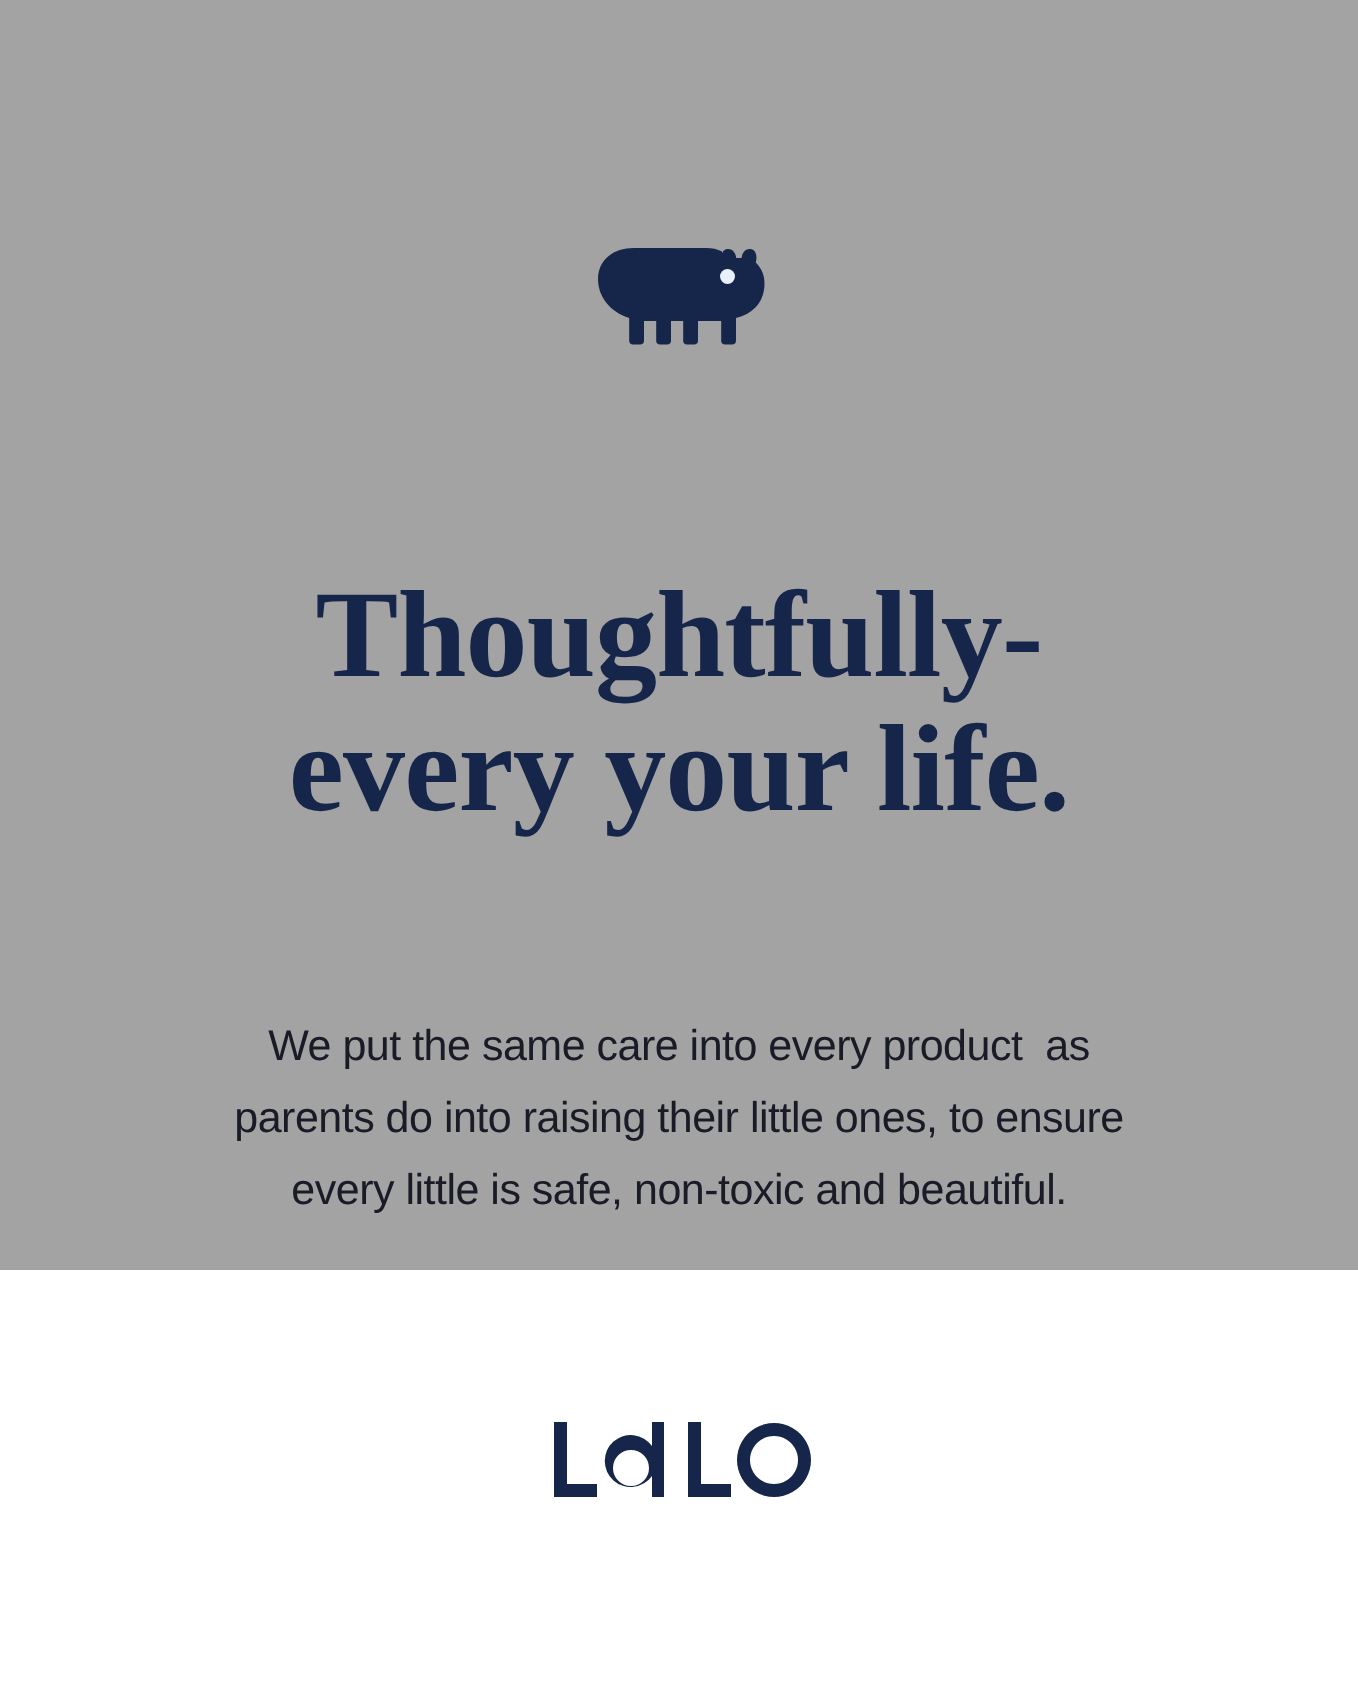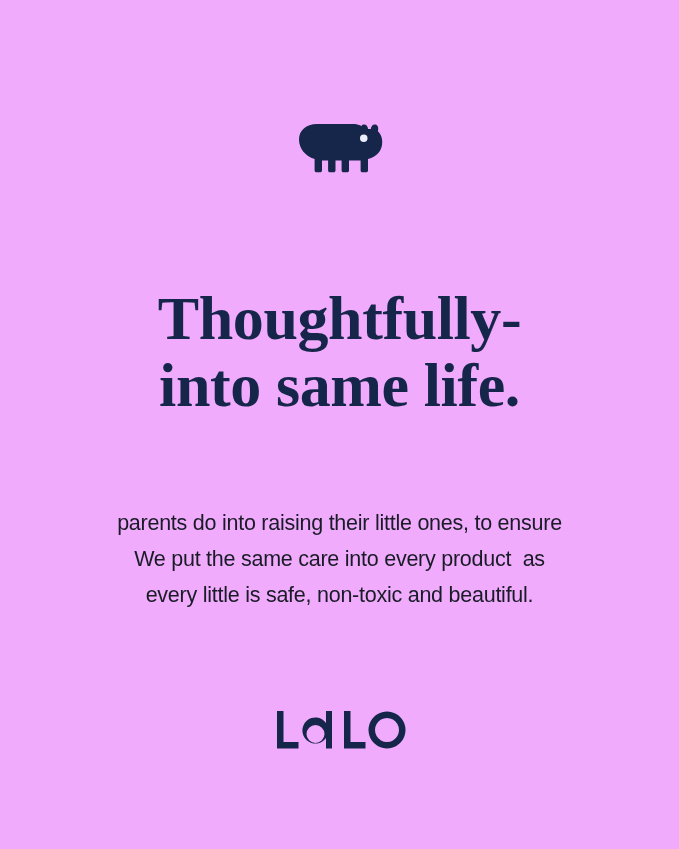--- a/index.html
+++ b/index.html
@@ -9,22 +9,22 @@
   body {
     width: 679px;
     height: 849px;
     overflow: hidden;
     font-family: "Liberation Sans", sans-serif;
   }
 
   #card {
     position: relative;
     width: 679px;
-    height: 849px;
-    background: #f0abfc;
+    height: 635px;
+    background: #a3a3a3;
     box-sizing: border-box;
     display: flex;
     flex-direction: column;
     align-items: center;
   }
 
   
   #brand-mark {
     position: absolute;
     top: 120px;
@@ -139,26 +139,26 @@
         C 4.0 21.0 18.0 8.0 40.0 8.0
         L 112.0 8.0
         C 118.0 8.0 123.5 9.0 128.0 11.5
         Z"></path>
       <circle cx="133.5" cy="36.5" r="7.5" fill="#eaeffc"></circle>
     </svg>
   </div>
 
   <h1 id="headline">
     <span class="hl-line">Thoughtfully-</span>
-    <span class="hl-line">into same life.</span>
+    <span class="hl-line">every your life.</span>
   </h1>
 
   <p id="body-copy">
+    <span class="bc-line">We put the same care into every product  as</span>
     <span class="bc-line">parents do into raising their little ones, to ensure</span>
-    <span class="bc-line">We put the same care into every product  as</span>
     <span class="bc-line">every little is safe, non-toxic and beautiful.</span>
   </p>
 
   <div id="wordmark">
     <svg viewBox="0 0 264 88" xmlns="http://www.w3.org/2000/svg" role="img">
 
       <path fill="#16264a" d="M 6 6 h 13 v 62 h 30 v 13 h -43 z"></path>
 
       <path fill="#16264a" d="
         M 104 30

